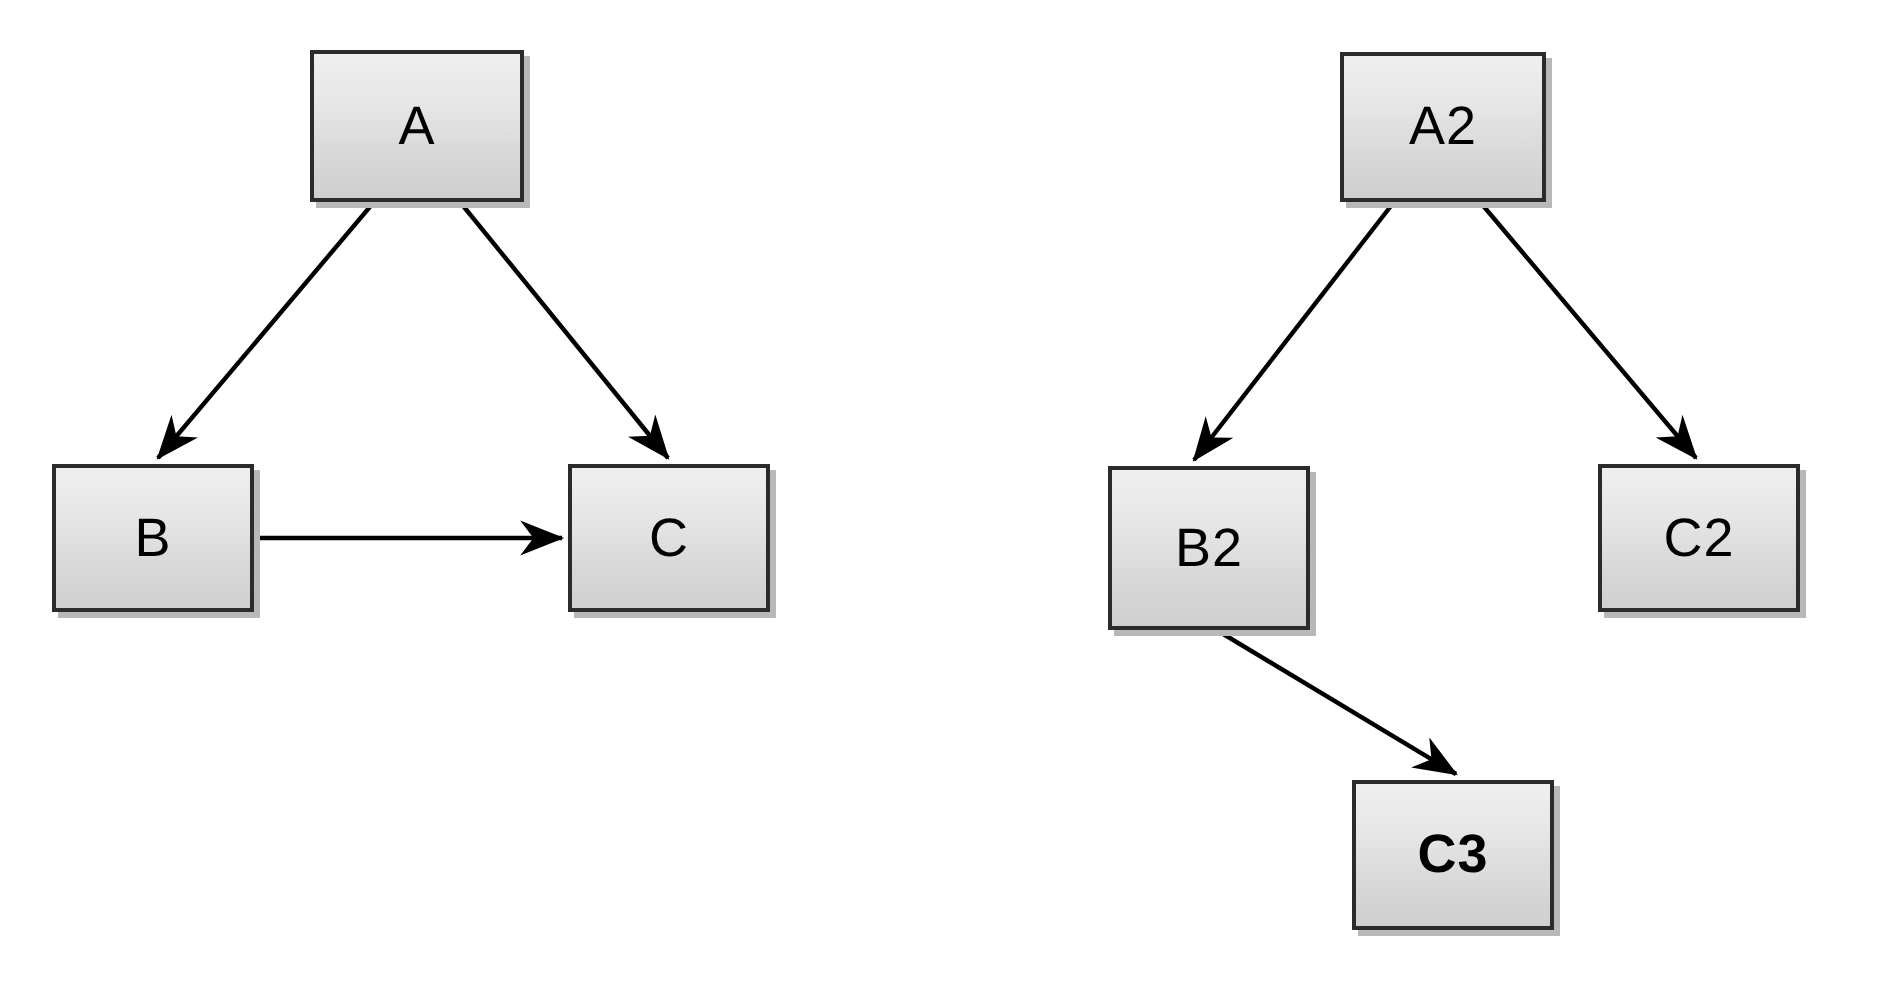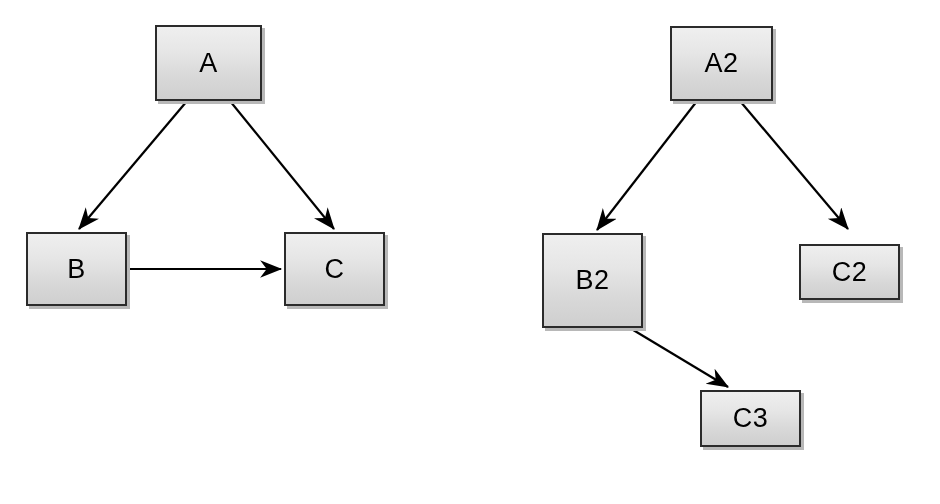--- a/index.html
+++ b/index.html
@@ -71,24 +71,24 @@
       </div>
       <div class="node" style="left: 26px; top: 232px; width: 101px; height: 74px;">
         <span>B</span>
       </div>
       <div class="node" style="left: 284px; top: 232px; width: 101px; height: 74px;">
         <span>C</span>
       </div>
       <div class="node" style="left: 670px; top: 26px; width: 103px; height: 75px;">
         <span>A2</span>
       </div>
-      <div class="node" style="left: 542px; top: 233px; width: 101px; height: 95px;">
+      <div class="node" style="left: 554px; top: 233px; width: 101px; height: 82px;">
         <span>B2</span>
       </div>
-      <div class="node" style="left: 799px; top: 244px; width: 101px; height: 56px;">
+      <div class="node" style="left: 799px; top: 232px; width: 101px; height: 74px;">
         <span>C2</span>
       </div>
-      <div class="node" style="left: 700px; top: 390px; width: 101px; height: 57px;">
+      <div class="node" style="left: 676px; top: 390px; width: 101px; height: 75px; font-weight: bold;">
         <span>C3</span>
       </div>
     </div>
 
 </div>
 
 </body></html>

